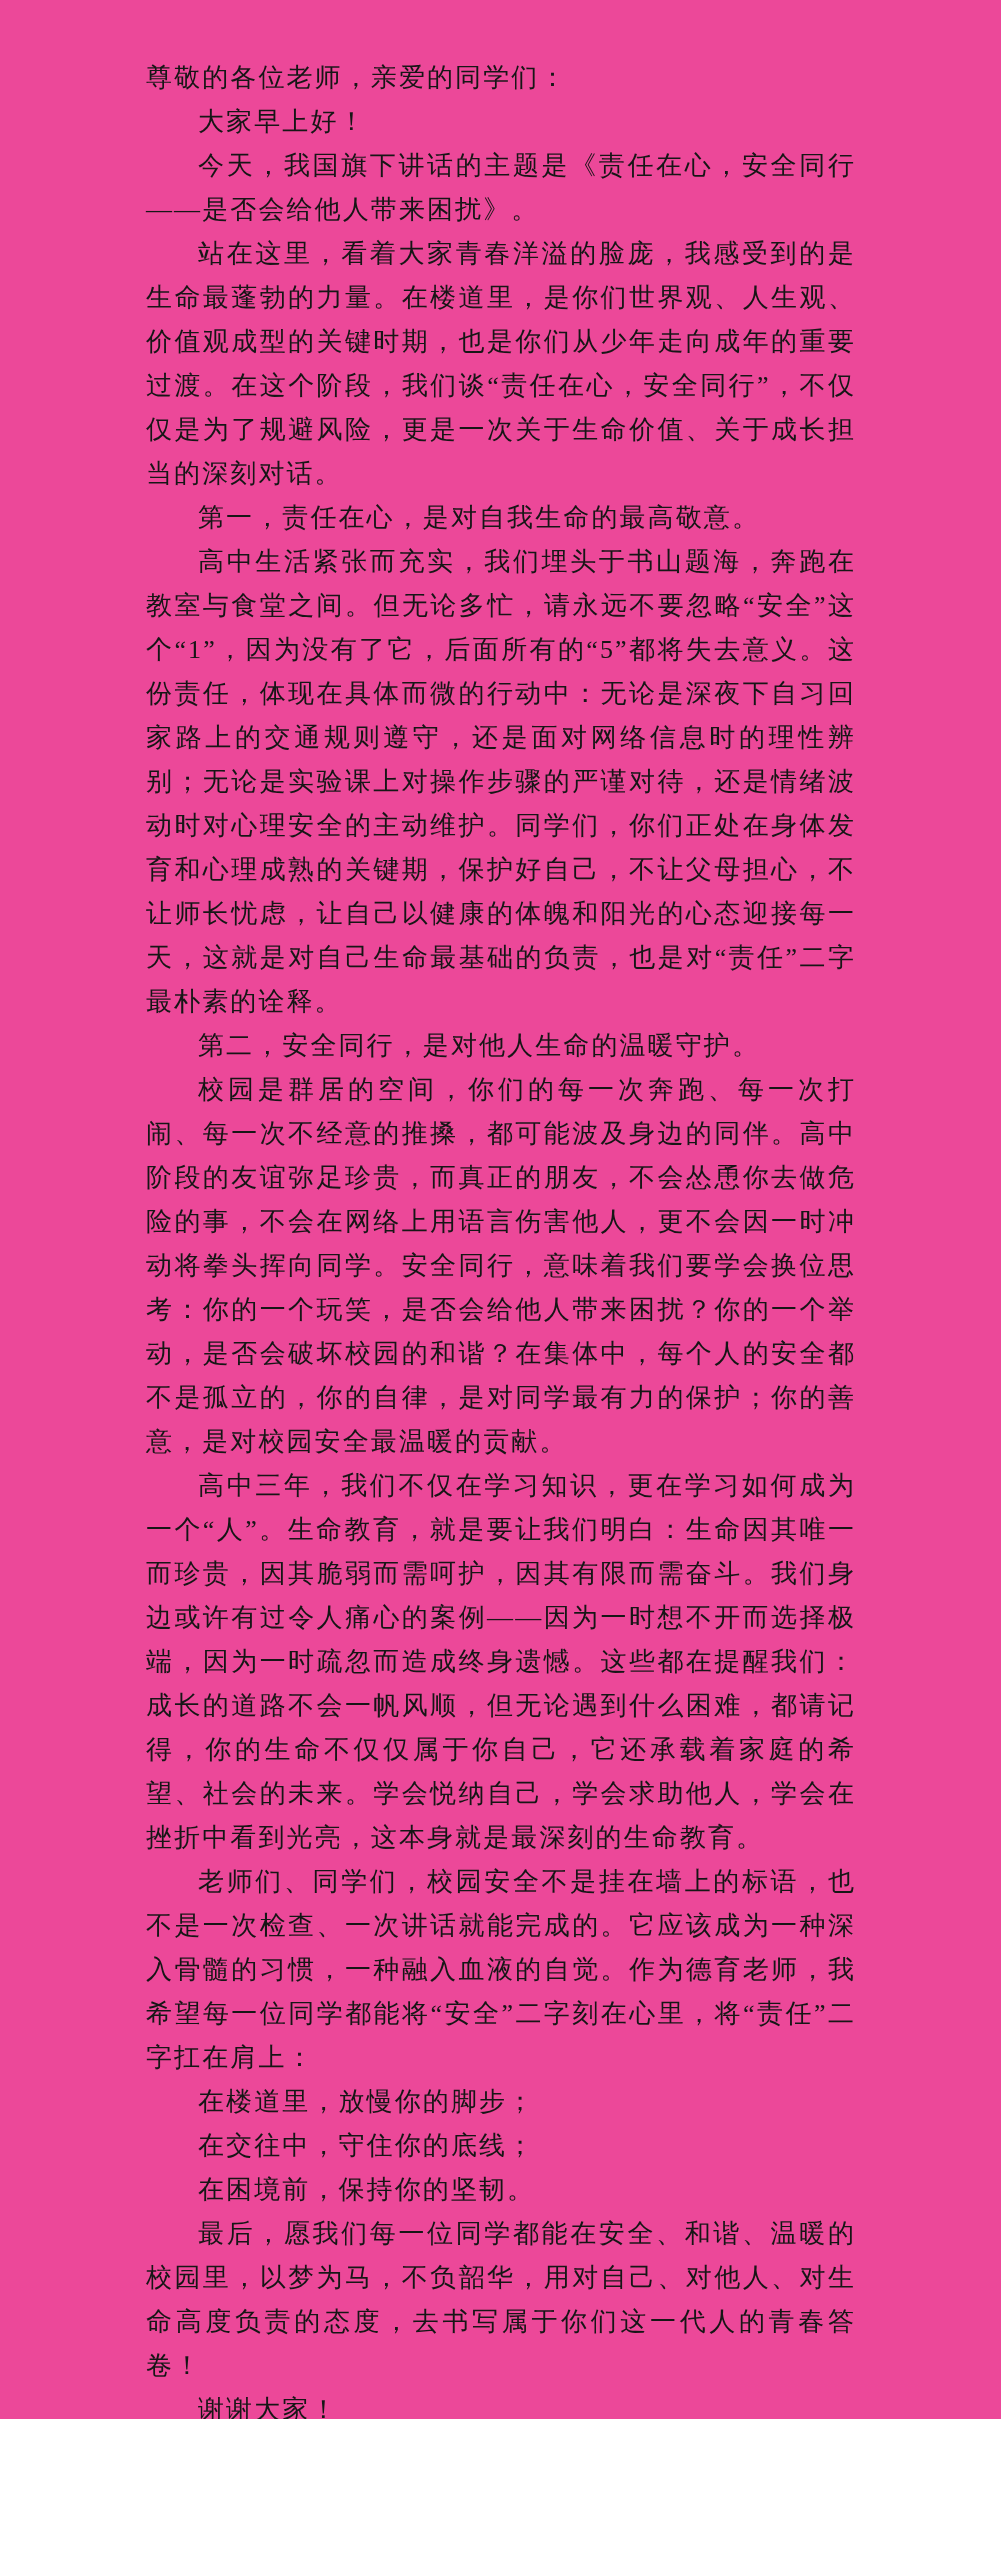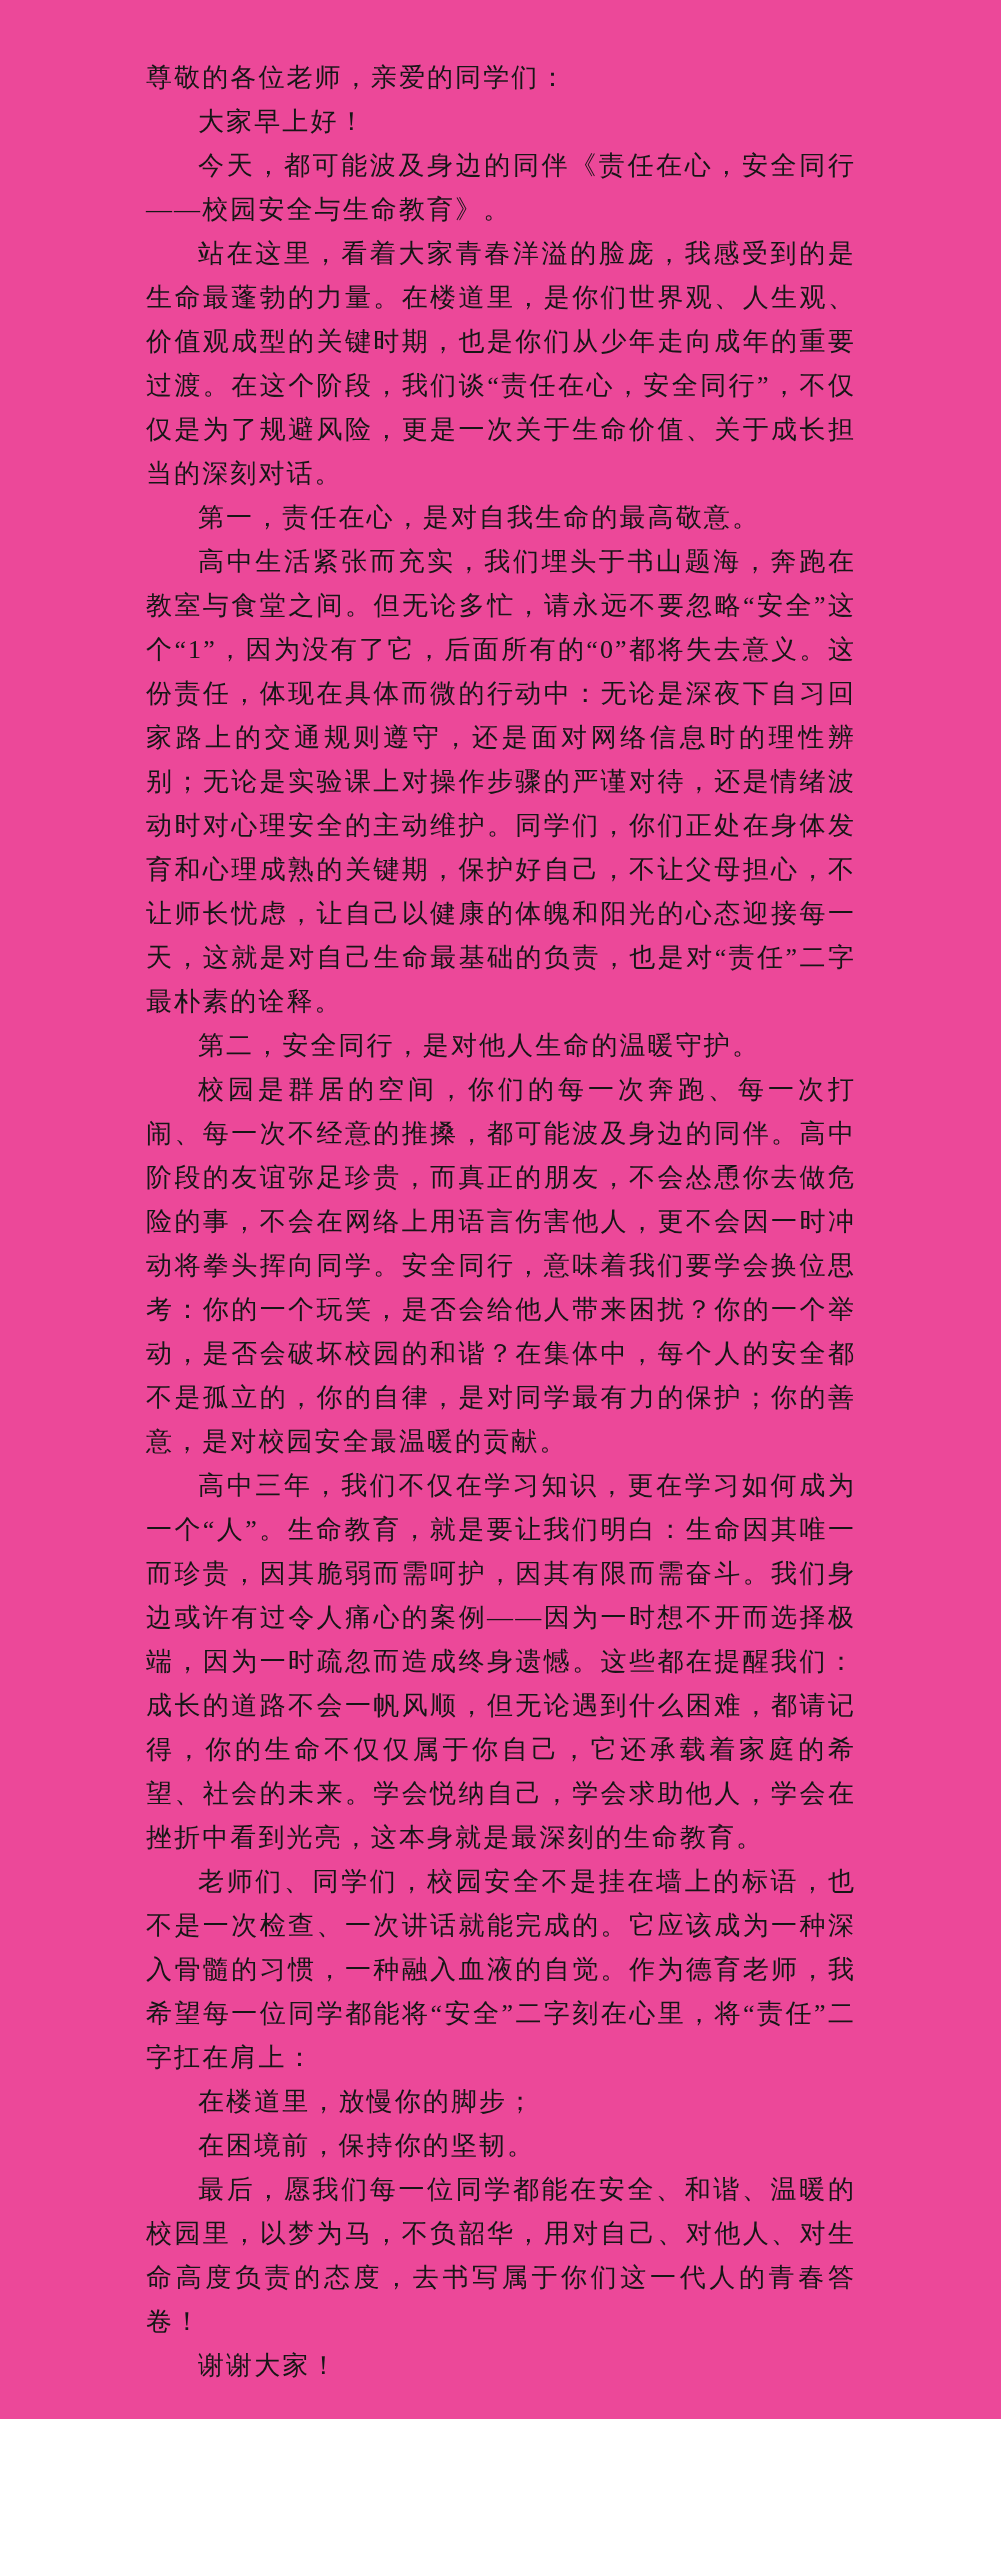--- a/index.html
+++ b/index.html
@@ -44,27 +44,28 @@
   }
 </style>
 </head>
 <body>
 
 <div class="page">
   <div class="doc-body">
 
   <p class="para no-indent">尊敬的各位老师，亲爱的同学们：</p>
       <p class="para">大家早上好！</p>
-      <p class="para">今天，都可能波及身边的同伴《责任在心，安全同行——校园安全与生命教育》。</p>
+      <p class="para">今天，我国旗下讲话的主题是《责任在心，安全同行——是否会给他人带来困扰》。</p>
       <p class="para">站在这里，看着大家青春洋溢的脸庞，我感受到的是生命最蓬勃的力量。在楼道里，是你们世界观、人生观、价值观成型的关键时期，也是你们从少年走向成年的重要过渡。在这个阶段，我们谈“责任在心，安全同行”，不仅仅是为了规避风险，更是一次关于生命价值、关于成长担当的深刻对话。</p>
       <p class="para">第一，责任在心，是对自我生命的最高敬意。</p>
-      <p class="para">高中生活紧张而充实，我们埋头于书山题海，奔跑在教室与食堂之间。但无论多忙，请永远不要忽略“安全”这个“1”，因为没有了它，后面所有的“0”都将失去意义。这份责任，体现在具体而微的行动中：无论是深夜下自习回家路上的交通规则遵守，还是面对网络信息时的理性辨别；无论是实验课上对操作步骤的严谨对待，还是情绪波动时对心理安全的主动维护。同学们，你们正处在身体发育和心理成熟的关键期，保护好自己，不让父母担心，不让师长忧虑，让自己以健康的体魄和阳光的心态迎接每一天，这就是对自己生命最基础的负责，也是对“责任”二字最朴素的诠释。</p>
+      <p class="para">高中生活紧张而充实，我们埋头于书山题海，奔跑在教室与食堂之间。但无论多忙，请永远不要忽略“安全”这个“1”，因为没有了它，后面所有的“5”都将失去意义。这份责任，体现在具体而微的行动中：无论是深夜下自习回家路上的交通规则遵守，还是面对网络信息时的理性辨别；无论是实验课上对操作步骤的严谨对待，还是情绪波动时对心理安全的主动维护。同学们，你们正处在身体发育和心理成熟的关键期，保护好自己，不让父母担心，不让师长忧虑，让自己以健康的体魄和阳光的心态迎接每一天，这就是对自己生命最基础的负责，也是对“责任”二字最朴素的诠释。</p>
       <p class="para">第二，安全同行，是对他人生命的温暖守护。</p>
       <p class="para">校园是群居的空间，你们的每一次奔跑、每一次打闹、每一次不经意的推搡，都可能波及身边的同伴。高中阶段的友谊弥足珍贵，而真正的朋友，不会怂恿你去做危险的事，不会在网络上用语言伤害他人，更不会因一时冲动将拳头挥向同学。安全同行，意味着我们要学会换位思考：你的一个玩笑，是否会给他人带来困扰？你的一个举动，是否会破坏校园的和谐？在集体中，每个人的安全都不是孤立的，你的自律，是对同学最有力的保护；你的善意，是对校园安全最温暖的贡献。</p>
       <p class="para">高中三年，我们不仅在学习知识，更在学习如何成为一个“人”。生命教育，就是要让我们明白：生命因其唯一而珍贵，因其脆弱而需呵护，因其有限而需奋斗。我们身边或许有过令人痛心的案例——因为一时想不开而选择极端，因为一时疏忽而造成终身遗憾。这些都在提醒我们：成长的道路不会一帆风顺，但无论遇到什么困难，都请记得，你的生命不仅仅属于你自己，它还承载着家庭的希望、社会的未来。学会悦纳自己，学会求助他人，学会在挫折中看到光亮，这本身就是最深刻的生命教育。</p>
       <p class="para">老师们、同学们，校园安全不是挂在墙上的标语，也不是一次检查、一次讲话就能完成的。它应该成为一种深入骨髓的习惯，一种融入血液的自觉。作为德育老师，我希望每一位同学都能将“安全”二字刻在心里，将“责任”二字扛在肩上：</p>
       <p class="para">在楼道里，放慢你的脚步；</p>
+      <p class="para">在交往中，守住你的底线；</p>
       <p class="para">在困境前，保持你的坚韧。</p>
       <p class="para">最后，愿我们每一位同学都能在安全、和谐、温暖的校园里，以梦为马，不负韶华，用对自己、对他人、对生命高度负责的态度，去书写属于你们这一代人的青春答卷！</p>
       <p class="para">谢谢大家！</p>
     </div>
 </div>
 
 
 </body></html>

